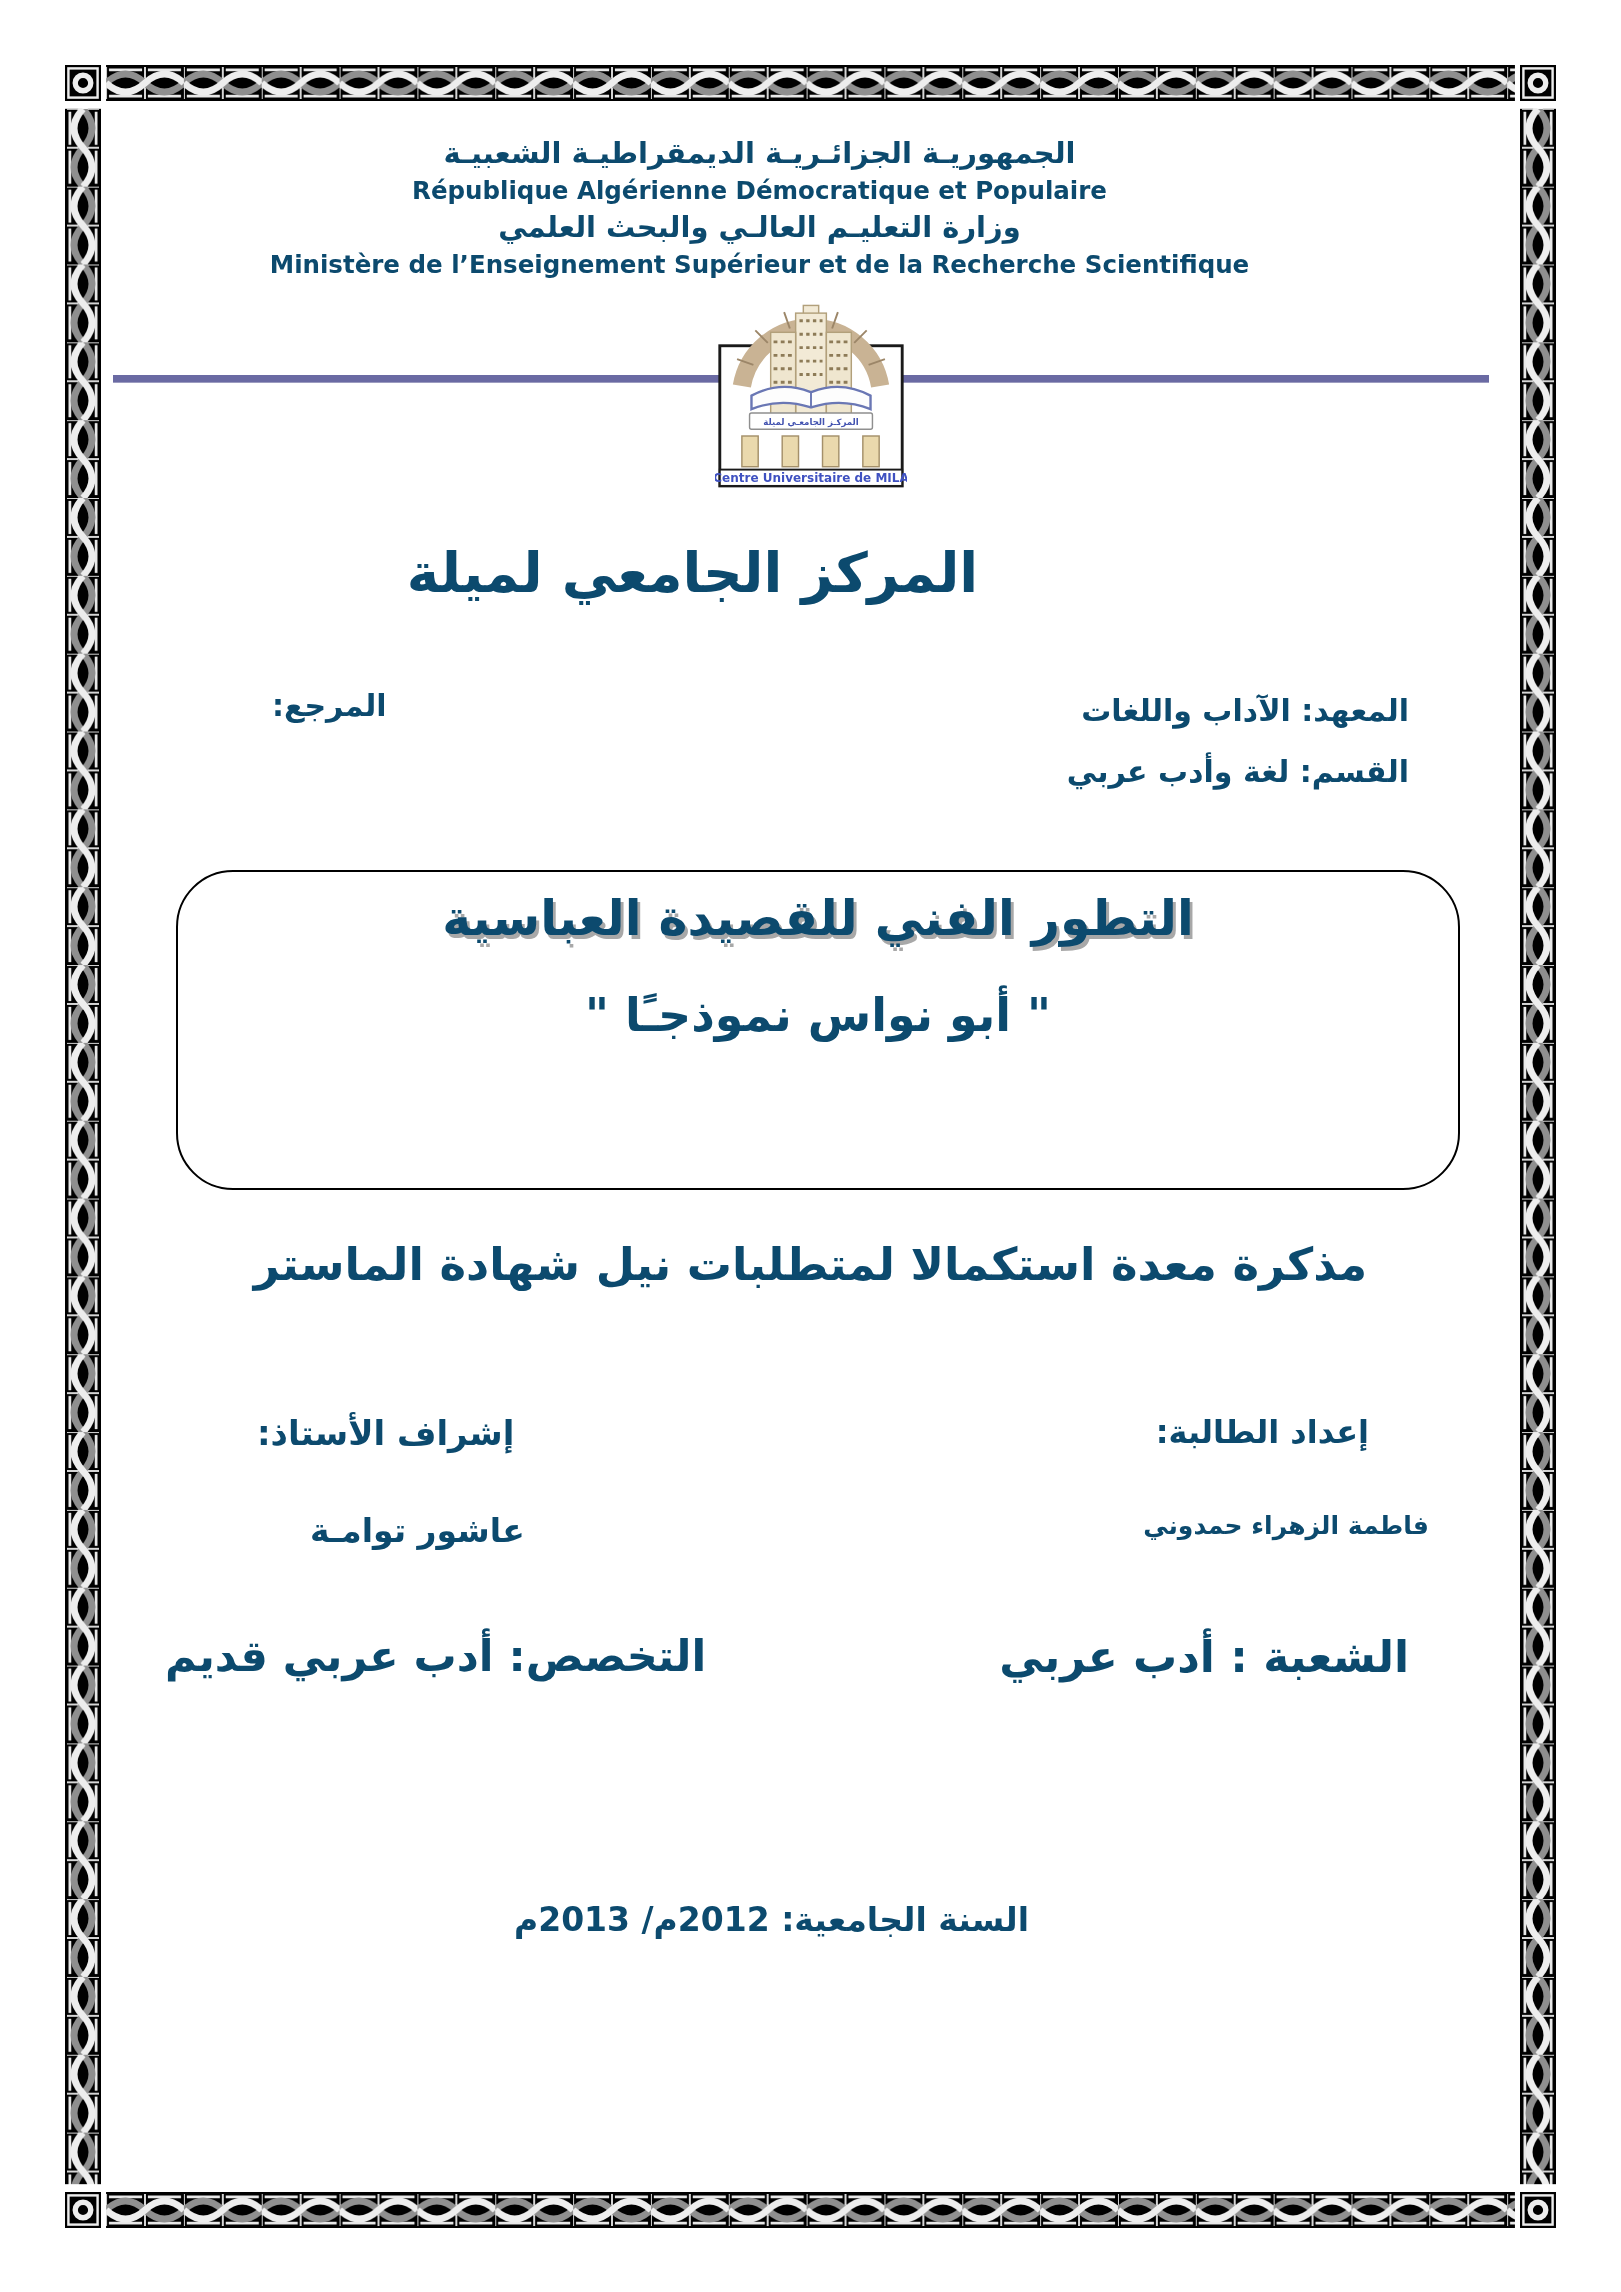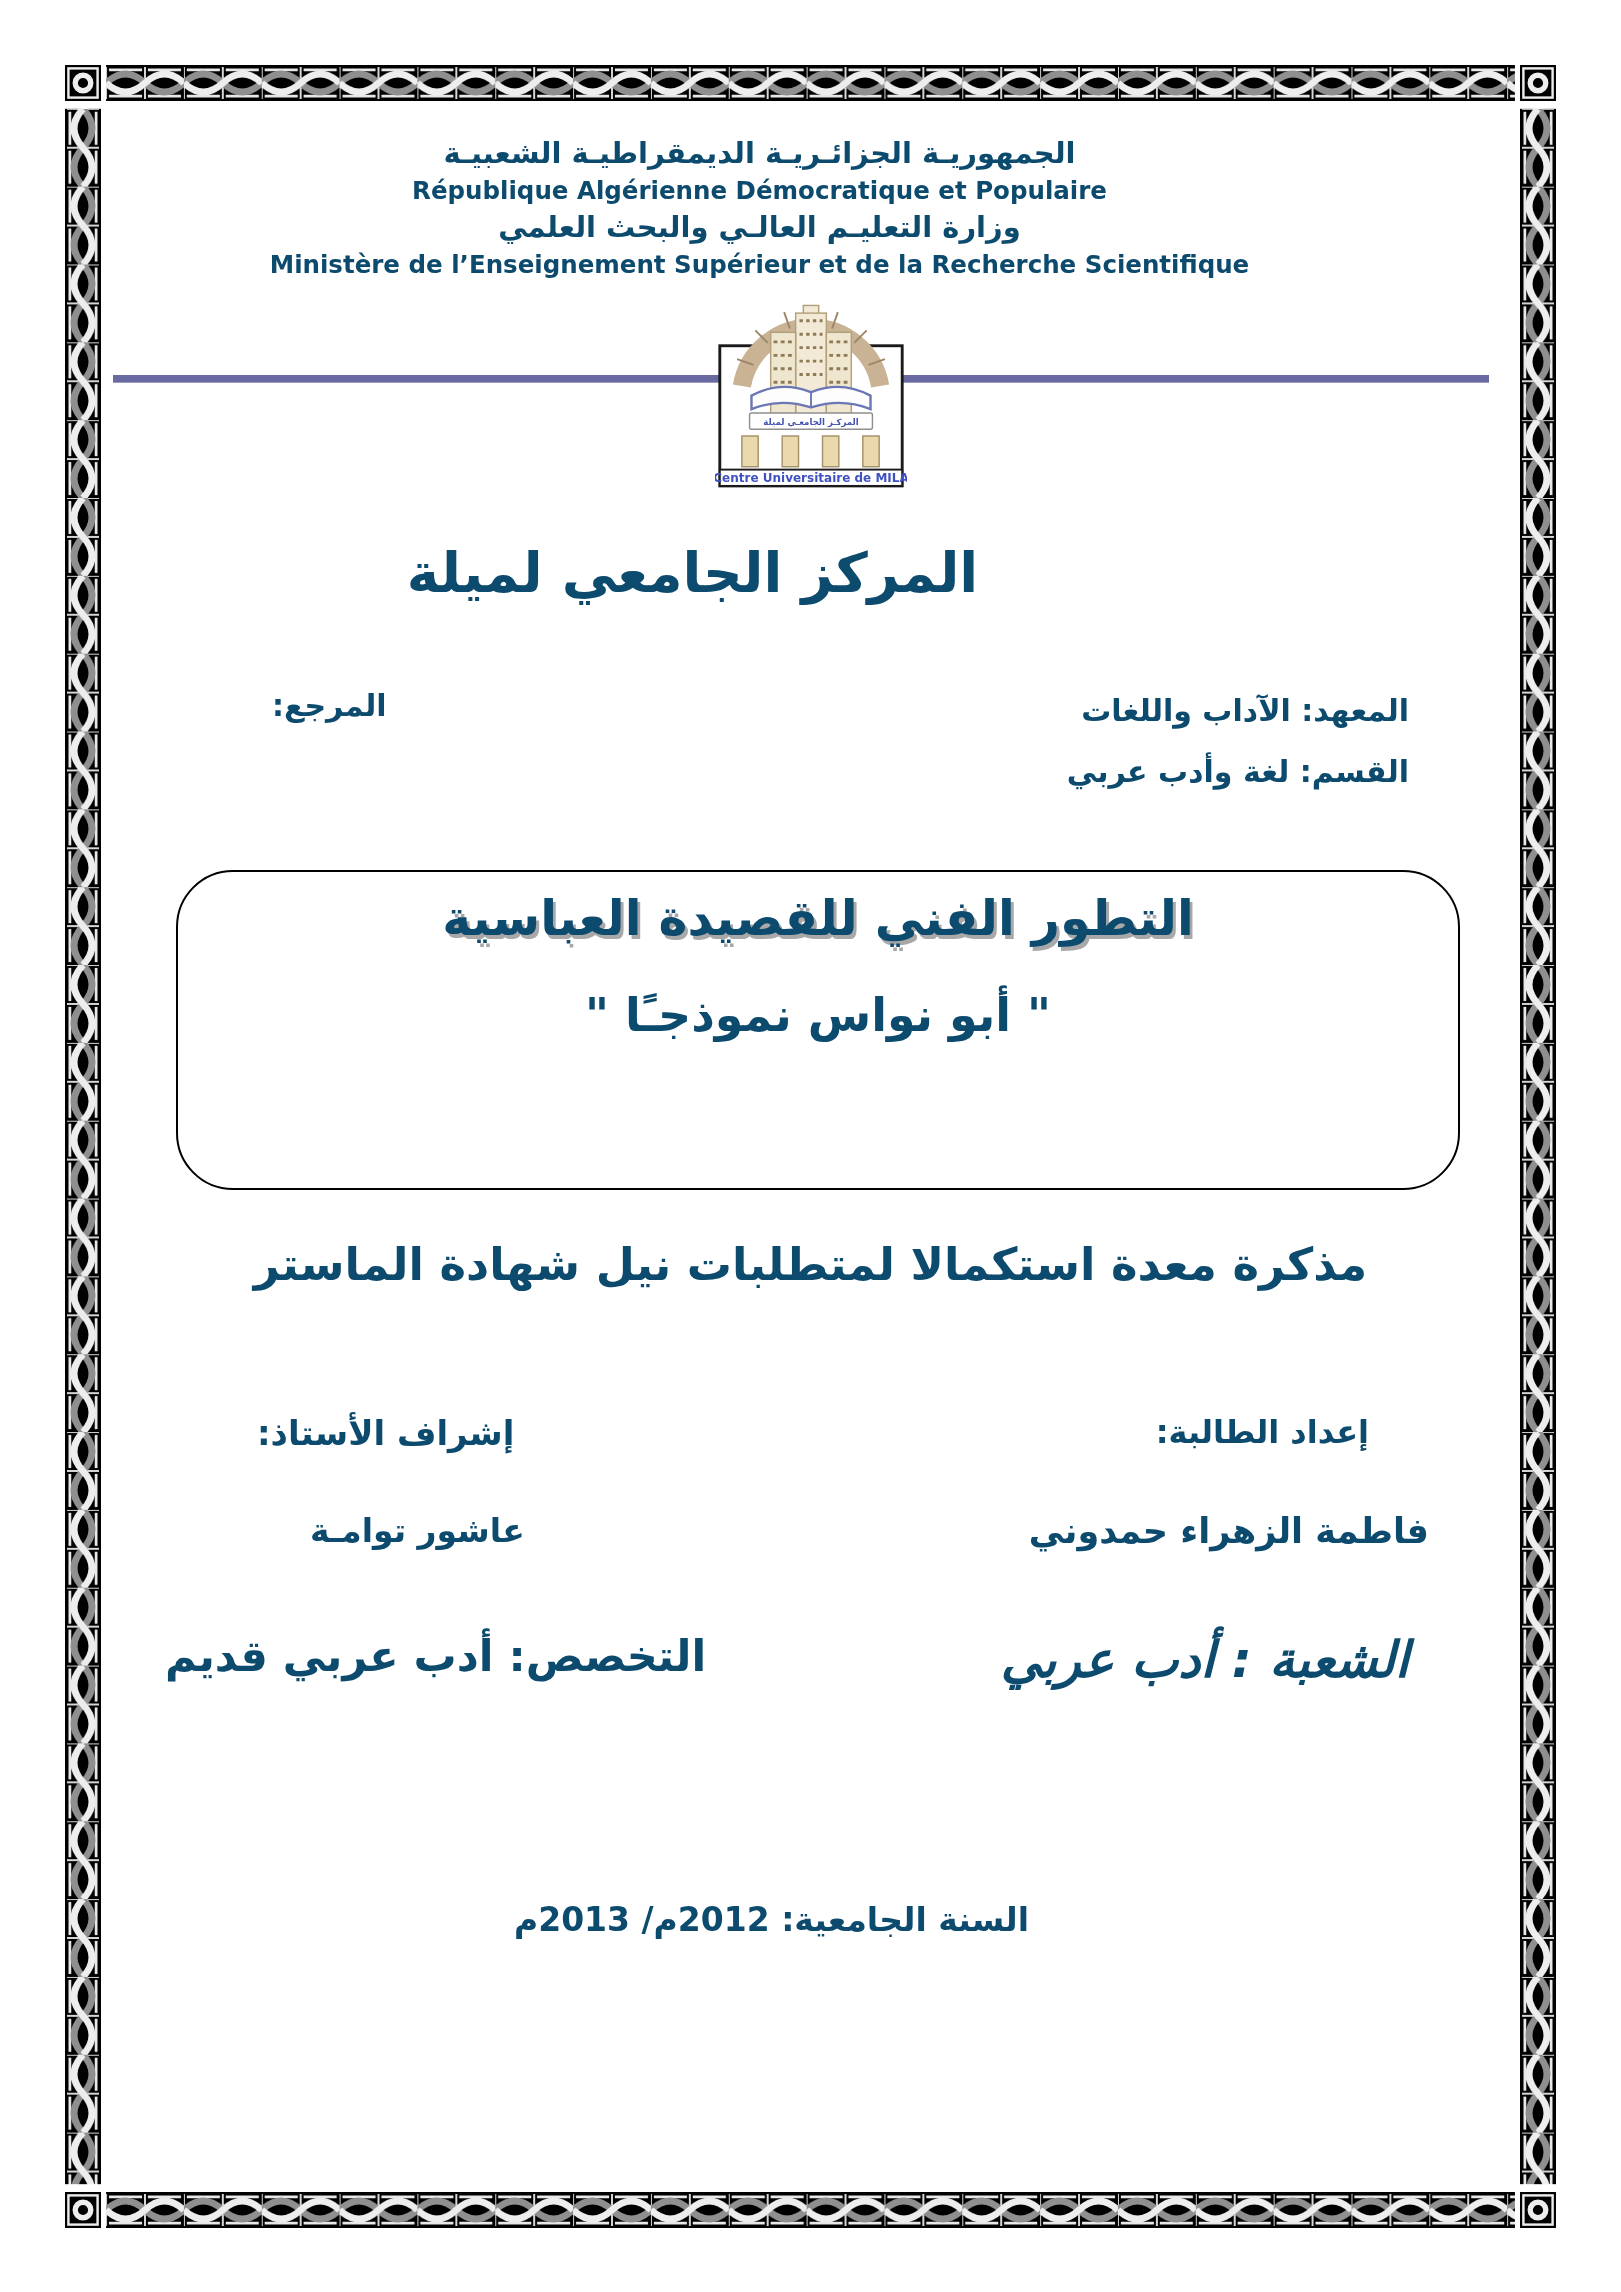--- a/index.html
+++ b/index.html
@@ -36,23 +36,23 @@
 
   .thesis-box{position:absolute;left:176px;top:870px;width:1280px;height:316px;
               border:2.9px solid #000;border-radius:57px;text-align:center;z-index:2;background:#fff;}
   .t1{margin-top:18px;font-size:49px;text-shadow:2.9px 3.9px 0 #a8a8a8;}
   .t2{margin-top:41px;font-size:46px;}
 
   .note{position:absolute;top:1238px;left:0;width:1621px;text-align:center;font-size:45px;}
 
   .prepared-label{position:absolute;top:1413px;right:252px;font-size:32px;}
   .supervisor-label{position:absolute;top:1413px;left:257px;font-size:34px;}
-  .student-name{position:absolute;top:1511px;right:192px;font-size:35px;}
+  .student-name{position:absolute;top:1511px;right:192px;font-size:25px;}
   .supervisor-name{position:absolute;top:1511px;left:310px;font-size:33px;}
-  .branch{position:absolute;top:1631px;right:212px;font-size:50px;font-style:italic;}
+  .branch{position:absolute;top:1631px;right:212px;font-size:44px;}
   .specialty{position:absolute;top:1631px;left:165px;font-size:43px;}
 
   .year{position:absolute;top:1900px;left:0;width:1621px;text-align:center;
         font-size:33px;transform:translateX(-39px);}
 </style>
 </head>
 <body>
 
 <div class="page">
 

